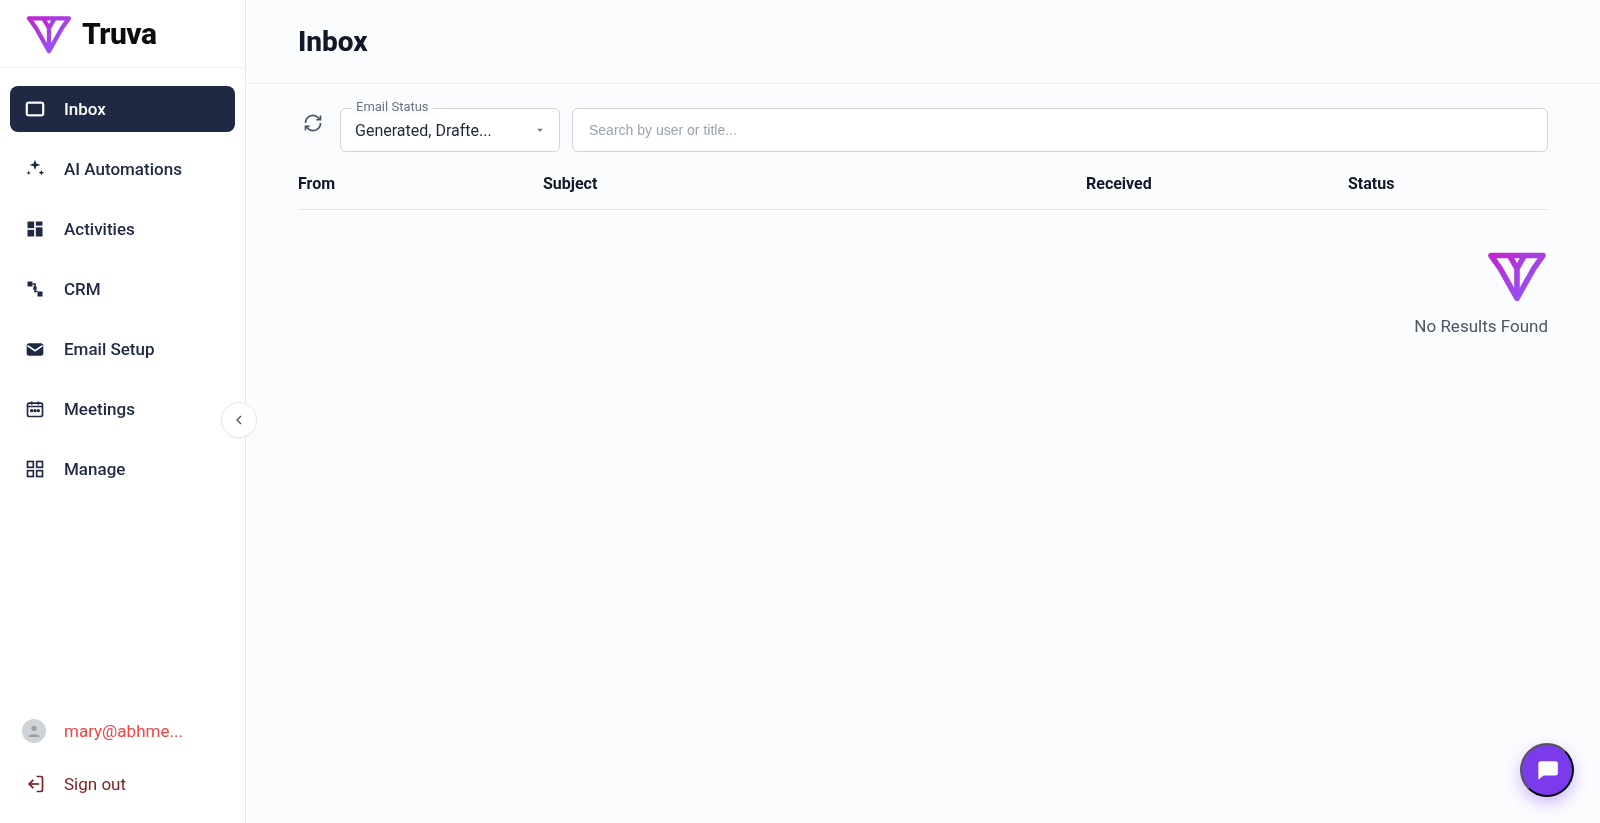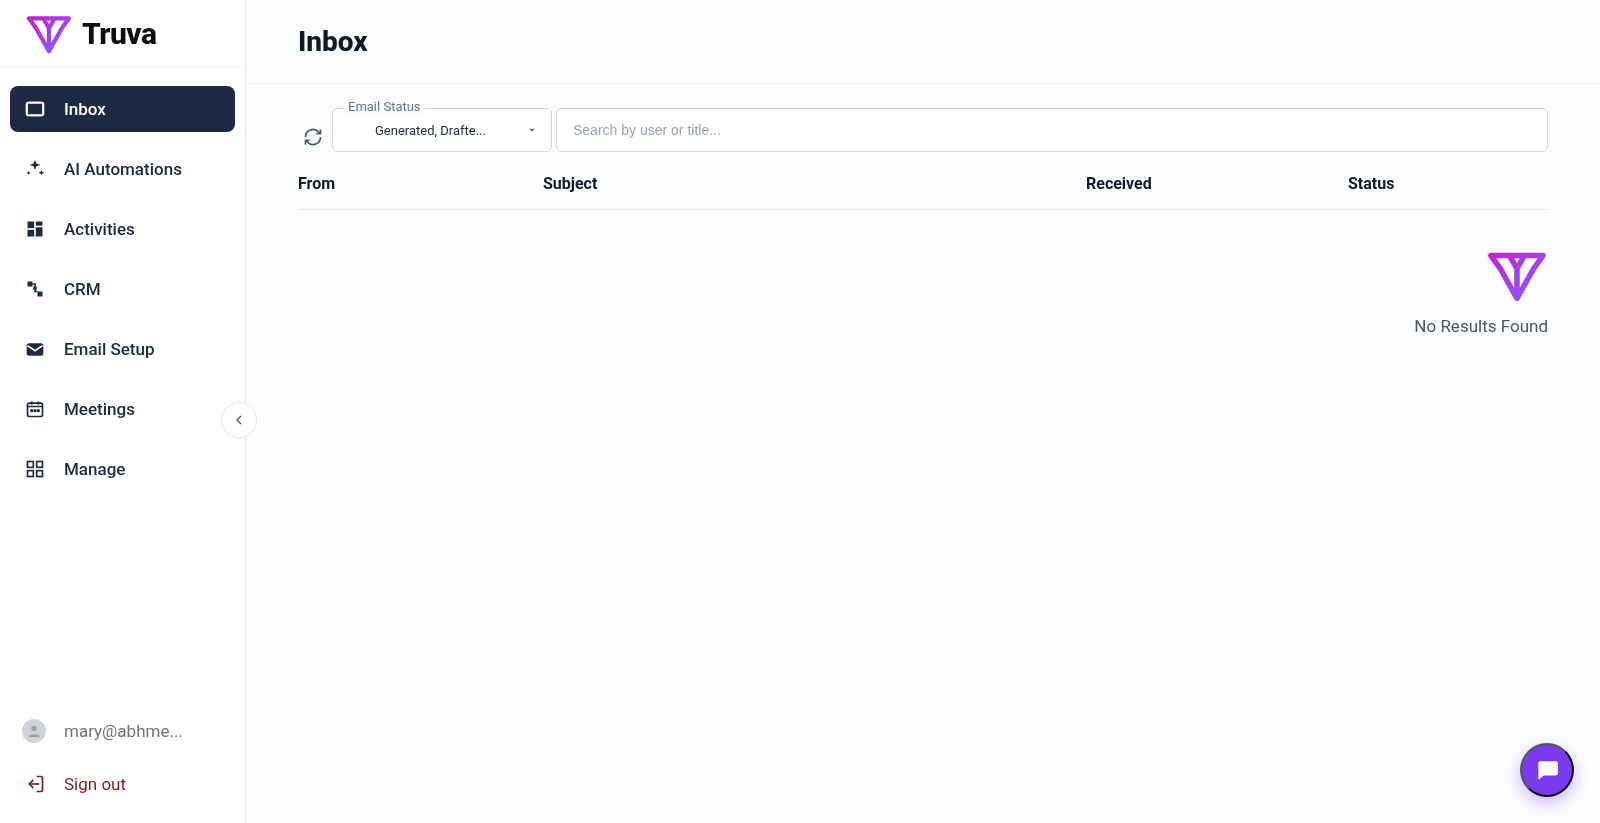--- a/index.html
+++ b/index.html
@@ -12,35 +12,35 @@
   .logo-text { font-size: 30px; font-weight: 800; color: #0b0d11; margin-left: 10px; letter-spacing: -0.5px; }
   .nav { padding: 18px 10px 8px 10px; display: flex; flex-direction: column; gap: 14px; }
   .nav-item { display: flex; align-items: center; gap: 18px; padding: 12px 14px; border-radius: 8px; cursor: pointer; color: #1f2944; }
   .nav-item .nav-icon { width: 22px; height: 22px; display: flex; align-items: center; justify-content: center; color: #1f2944; }
   .nav-item.active { background: #1f2944; color: #ffffff; }
   .nav-item.active .nav-icon { color: #ffffff; }
   .nav-label { font-size: 17px; font-weight: 500; }
   .sidebar-bottom { margin-top: auto; padding: 8px 10px 18px 10px; display: flex; flex-direction: column; gap: 10px; }
   .user-row { display: flex; align-items: center; gap: 18px; padding: 10px 12px; cursor: pointer; }
   .avatar { width: 24px; height: 24px; border-radius: 50%; background: #cfd3d8; display:flex; align-items:center; justify-content:center; }
-  .user-text { font-size: 17px; color: #737373; white-space: nowrap; overflow: hidden; text-overflow: ellipsis; max-width: 130px; }
+  .user-text { font-size: 17px; color: #ef4444; white-space: nowrap; overflow: hidden; text-overflow: ellipsis; max-width: 130px; }
   .signout-row { display: flex; align-items: center; gap: 18px; padding: 10px 14px; cursor: pointer; color: #7f1d1d; }
   .signout-row .nav-icon { width:22px; height:22px; display:flex; align-items:center; justify-content:center; }
   .collapse-btn { position: absolute; right: -12px; top: 402px; width: 36px; height: 36px; border-radius: 50%; background: #ffffff; border: 1px solid #e5e7eb; display:flex; align-items:center; justify-content:center; cursor:pointer; color:#4b5563; box-shadow: 0 1px 2px rgba(0,0,0,0.04); }
   
   .main { flex: 1; display: flex; flex-direction: column; min-width: 0; }
   .page-header { height: 84px; display:flex; align-items:center; padding: 0 52px; border-bottom: 1px solid #eef0f3; }
   .page-title { font-size: 28px; font-weight: 800; color: #111827; }
   .content { padding: 24px 52px 0 52px; }
-  .filter-row { display:flex; align-items:flex-end; gap: 4px; }
+  .filter-row { display:flex; align-items:flex-start; gap: 12px; }
   .refresh-btn { width: 30px; height:30px; display:flex; align-items:center; justify-content:center; border:none; background:transparent; cursor:pointer; color:#4b5563; }
   .select-wrap { position: relative; width: 220px; }
   .select-legend { position:absolute; top:-9px; left:12px; background:#fbfcfe; padding: 0 4px; font-size: 13px; color:#6b7280; }
   .select-box { width:100%; height:44px; border:1px solid #d1d5db; border-radius:6px; background:#fff; display:flex; align-items:center; justify-content:space-between; padding: 0 10px 0 14px; cursor:pointer; }
-  .select-text { font-size: 13px; color:#1f2937; white-space:nowrap; overflow:hidden; text-overflow:ellipsis;margin-left:28px; }
+  .select-text { font-size: 16px; color:#1f2937; white-space:nowrap; overflow:hidden; text-overflow:ellipsis; }
   .select-caret { color:#6b7280; width:18px; height:18px; display:flex; align-items:center; justify-content:center; }
   .search-wrap { flex:1; }
   .search-input { width:100%; height:44px; border:1px solid #d1d5db; border-radius:6px; padding: 0 16px; font-size:14px; color:#1f2937; background:#fff; }
   .search-input::placeholder { color:#9ca3af; }
   .table-head { display:grid; grid-template-columns: 245px 1fr 262px 200px; padding: 22px 0 16px 0; border-bottom:1px solid #e5e7eb; }
   .th { font-size:16px; font-weight:700; color:#111827; }
   .empty-state { display:flex; flex-direction:column; align-items:flex-end; gap: 14px; padding: 40px 0; }
   .empty-text { font-size:17px; color:#4b5563; }
   .empty-logo { width:62px; height:52px; }
   

